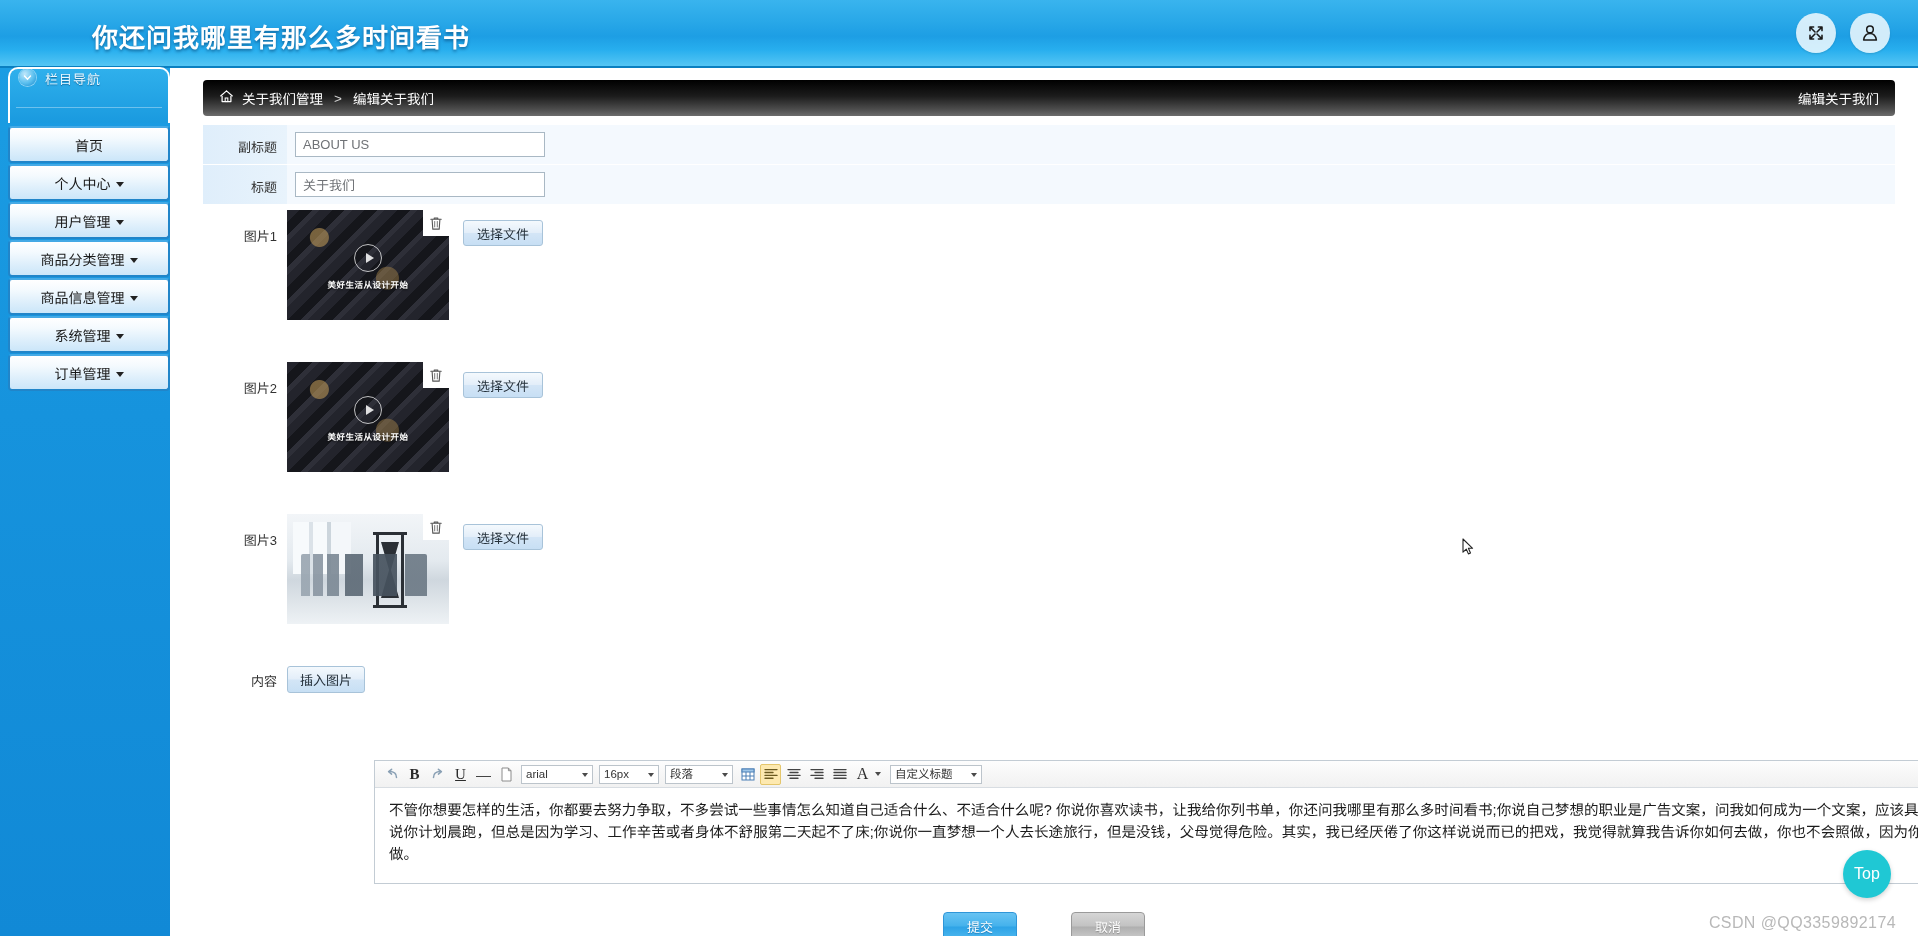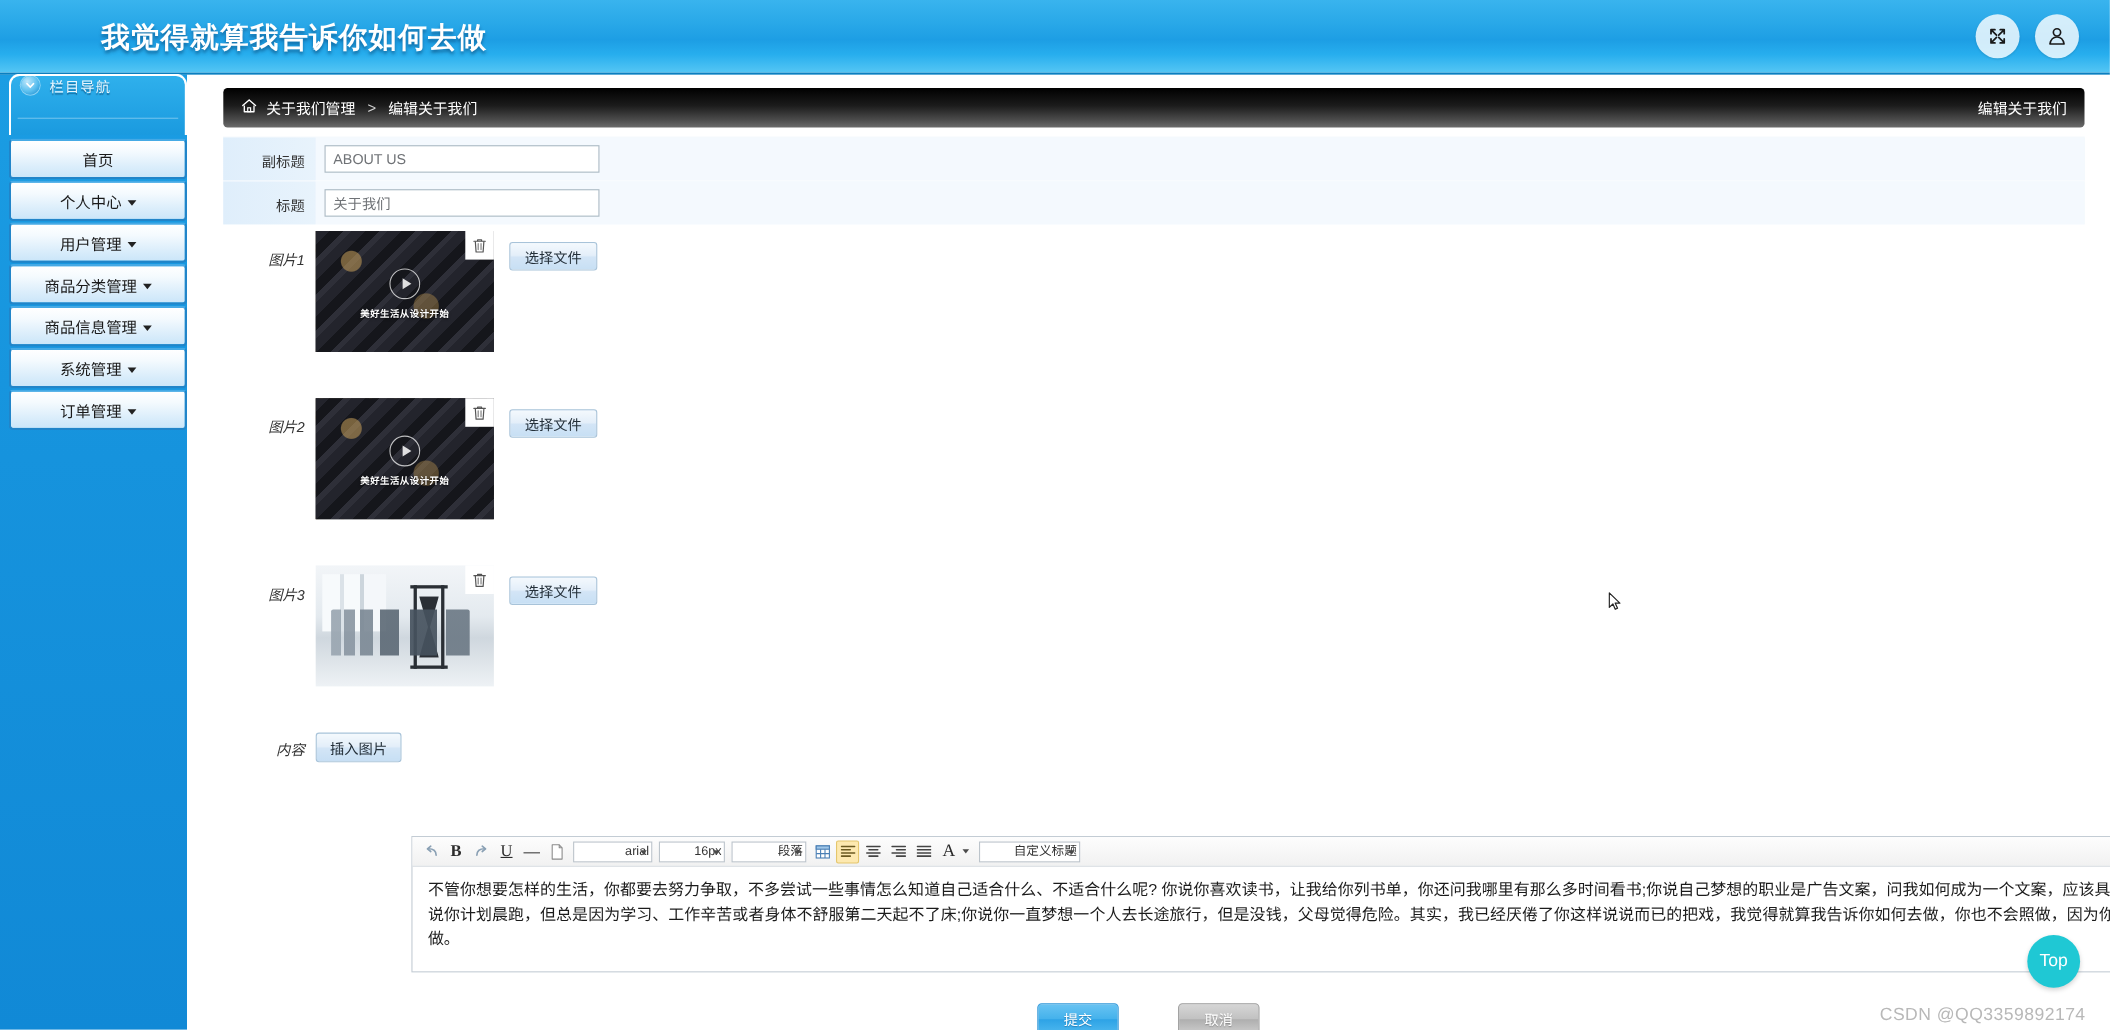--- a/index.html
+++ b/index.html
@@ -198,21 +198,20 @@
   
   .img-row {
     display: flex;
     align-items: flex-start;
     background: #ffffff;
     padding: 6px 0 4px 0;
   }
   .img-row .row-label {
     background: transparent;
     padding-top: 16px;
-    font-style: italic;
   }
   .thumb-wrap {
     position: relative;
     width: 162px; height: 142px;
     margin-right: 14px;
     flex: 0 0 auto;
   }
   .thumb {
     width: 162px; height: 110px;
     overflow: hidden;
@@ -370,21 +369,20 @@
     background: #ffffff;
     font-size: 11.5px;
     color: #333;
     padding: 0 2px 0 4px;
     margin: 0 2px;
     font-family: "Liberation Sans", sans-serif;
     cursor: pointer;
     -webkit-appearance: none;
     appearance: none;
     position: relative;
-    text-align: right;
   }
   .sel-wrap { position: relative; display: inline-flex; align-items: center; }
   .sel-wrap::after {
     content: "";
     position: absolute;
     right: 7px; top: 50%;
     margin-top: -1px;
     width: 0; height: 0;
     border-left: 3.5px solid transparent;
     border-right: 3.5px solid transparent;
@@ -462,21 +460,21 @@
     font-size: 16px;
     color: #b8b8b8;
     letter-spacing: .4px;
     font-family: "Liberation Sans", sans-serif;
   }
 </style>
 </head>
 <body>
 
 <div class="topbar">
-  <div class="topbar-title">我觉得就算我告诉你如何去做</div>
+  <div class="topbar-title">你还问我哪里有那么多时间看书</div>
   <div class="topbar-icons">
     <div class="circ-icon">
       <svg width="20" height="20" viewBox="0 0 20 20" aria-hidden="true">
         <g stroke="#1a1a1a" stroke-width="1.6" fill="none" stroke-linecap="round">
           <path d="M4 4 L9 9 M4 4 L4 7.6 M4 4 L7.6 4"></path>
           <path d="M16 4 L11 9 M16 4 L16 7.6 M16 4 L12.4 4"></path>
           <path d="M4 16 L9 11 M4 16 L4 12.4 M4 16 L7.6 16"></path>
           <path d="M16 16 L11 11 M16 16 L16 12.4 M16 16 L12.4 16"></path>
         </g>
       </svg>

